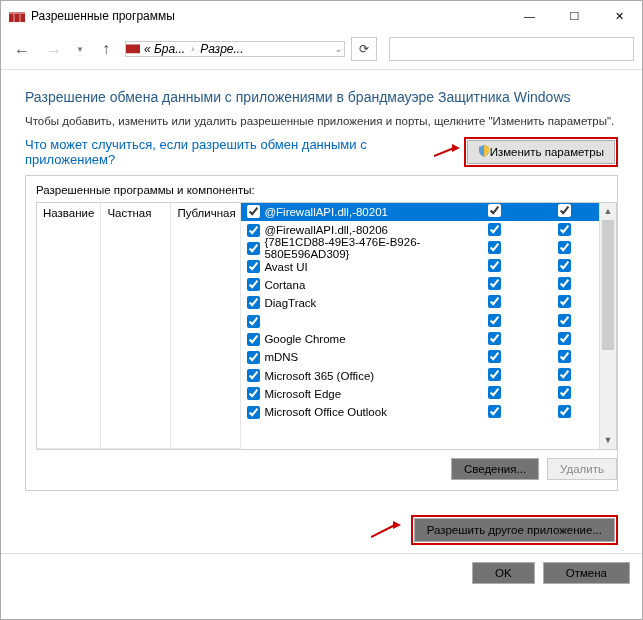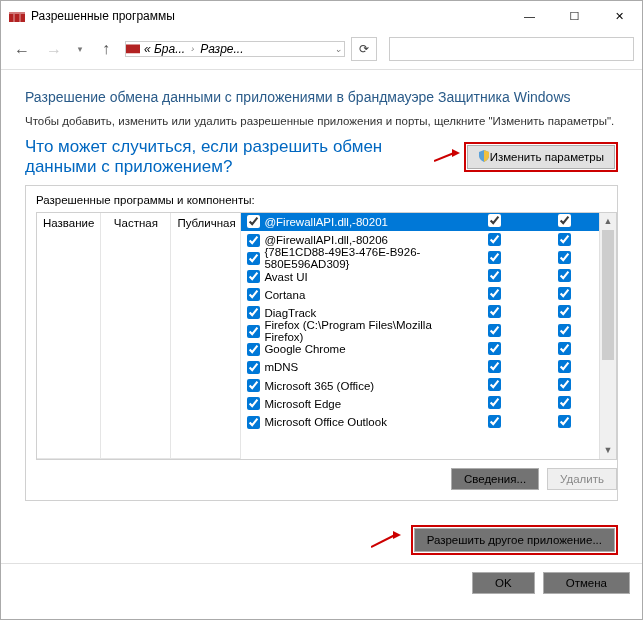--- a/index.html
+++ b/index.html
@@ -17,35 +17,35 @@
   .crumb-sep { color: #777; font-size: 9px; padding: 0 2px; }
   .navbtn { width: 26px; height: 24px; border: 1px solid #ccc; display:flex; align-items:center; justify-content:center; font-size:12px; color:#444; }
   .searchbox { flex: 1; height: 24px; border: 1px solid #ccc; margin-left: 6px; }
   .sep { border-top: 1px solid #e0e0e0; margin: 2px 0 6px 0; }
 
   .content { padding: 8px 24px 8px 24px; }
   .page-title { color: #2a5b89; font-size: 14px; margin: 4px 0 8px 0; line-height: 1.35; }
   .page-sub { font-size: 11.5px; color: #333; margin-bottom: 10px; }
 
   .linkrow { display: flex; align-items: center; margin-bottom: 6px; }
-  .linkrow a { color: #0067c0; font-size: 17px; text-decoration: none; flex: 1; }
+  .linkrow a { color: #0067c0; font-size: 13px; text-decoration: none; flex: 1; }
   .chg-btn { height: 24px; padding: 0 10px; background: #e1e1e1; border: 1px solid #adadad; font-size: 11.5px; display:flex; align-items:center; cursor: default; }
   .chg-outline { border: 2px solid #cc0000; padding: 1px; display: inline-block; }
 
   .arrow-red svg { display:block; }
 
   .groupbox { border: 1px solid #d0d0d0; padding: 8px 0 10px 10px; margin-top: 8px; background:#fff; }
   .group-label { font-size: 11.5px; margin-bottom: 6px; }
 
   .listframe { border: 1px solid #d0d0d0; display: flex; height: 248px; }
   .listcontent { flex: 1; overflow: hidden; display:flex; flex-direction:row; }
   .lh { display:flex; background:#fff; border-bottom:1px solid #e5e5e5; }
   .lh .col { font-size: 11.5px; padding: 4px 6px; border-right: 1px solid #e5e5e5; }
   .col-name { flex: 1; }
-  .col-priv, .col-pub { width: 70px; text-align: center; }
+  .col-priv, .col-pub { width: 70px; }
   .rows { flex:1; overflow:hidden; }
   .row { display:flex; align-items:center; height: 18.2px; font-size: 11.5px; }
   .row .c-name { flex:1; display:flex; align-items:center; gap:4px; padding-left: 6px; }
   .row .c-priv, .row .c-pub { width:70px; text-align:center; }
   .row.selected { background:#0078d7; color:#fff; }
   .row input[type=checkbox] { width:13px; height:13px; margin:0; accent-color: #0078d7; }
   .row.selected input[type=checkbox] { accent-color: #fff; }
   .vscroll { width: 17px; background:#f0f0f0; border-left:1px solid #e0e0e0; display:flex; flex-direction:column; }
   .vscroll .arr { height:17px; background:#f0f0f0; display:flex; align-items:center; justify-content:center; font-size:9px; color:#666; }
   .vscroll .track { flex:1; background:#f0f0f0; position:relative; }
@@ -183,21 +183,20 @@
               <div class="c-name">
                 <input type="checkbox" checked="" style="">
                 <span>DiagTrack</span>
               </div>
               <div class="c-priv"><input type="checkbox" checked="" style=""></div>
               <div class="c-pub"><input type="checkbox" checked="" style=""></div>
             </div>
             <div class="row">
               <div class="c-name">
                 <input type="checkbox" checked="" style="">
-                <span>Firefox (C:\Program Files\Mozilla Firefox)</span>
               </div>
               <div class="c-priv"><input type="checkbox" checked="" style=""></div>
               <div class="c-pub"><input type="checkbox" checked="" style=""></div>
             </div>
             <div class="row">
               <div class="c-name">
                 <input type="checkbox" checked="" style="">
                 <span>Google Chrome</span>
               </div>
               <div class="c-priv"><input type="checkbox" checked="" style=""></div>

